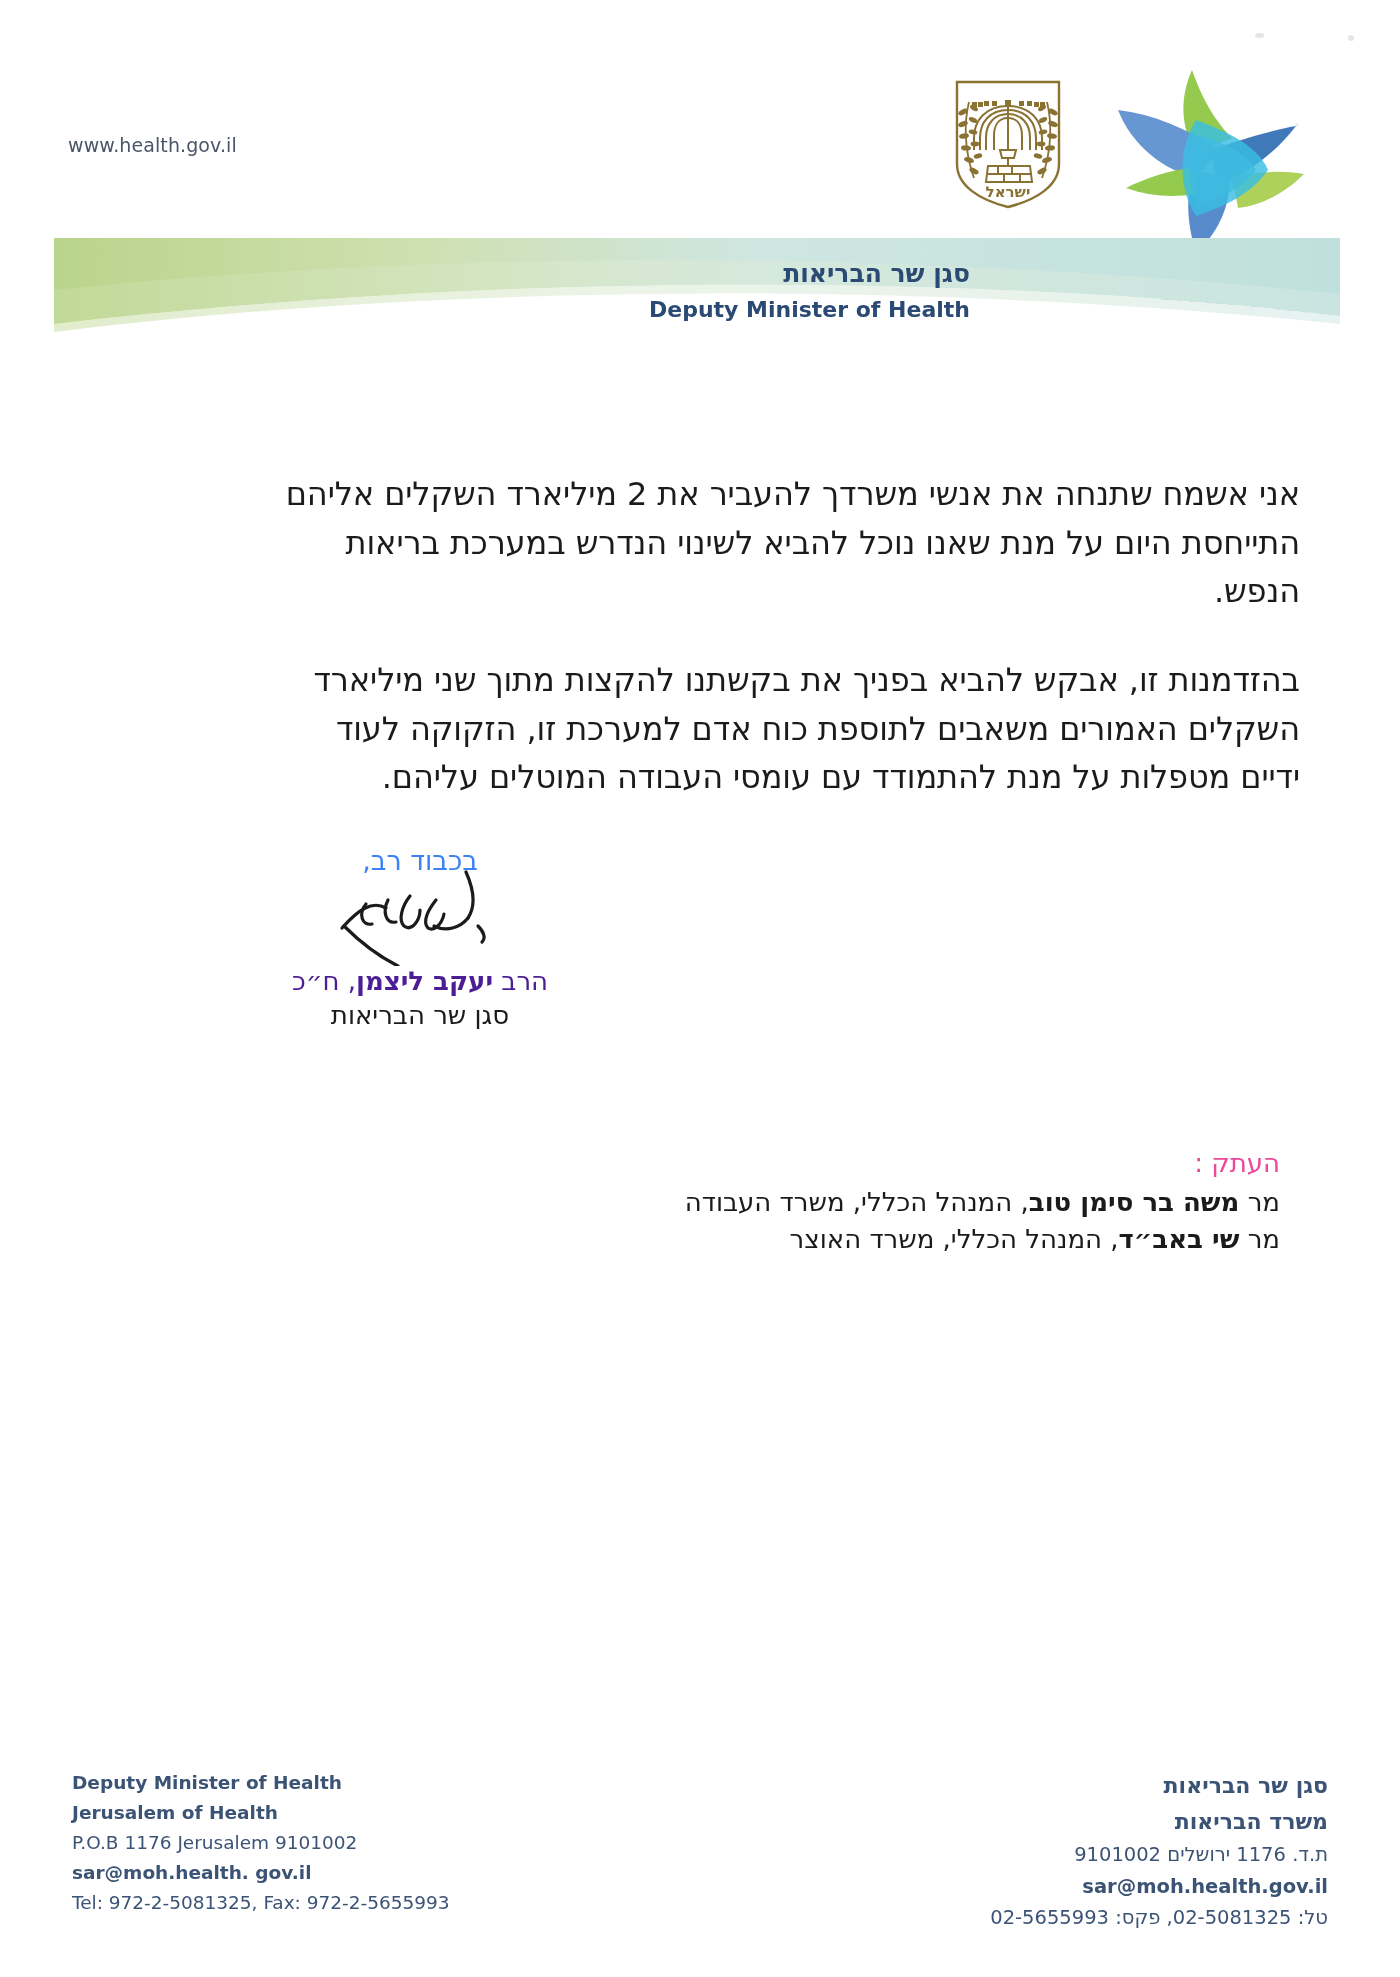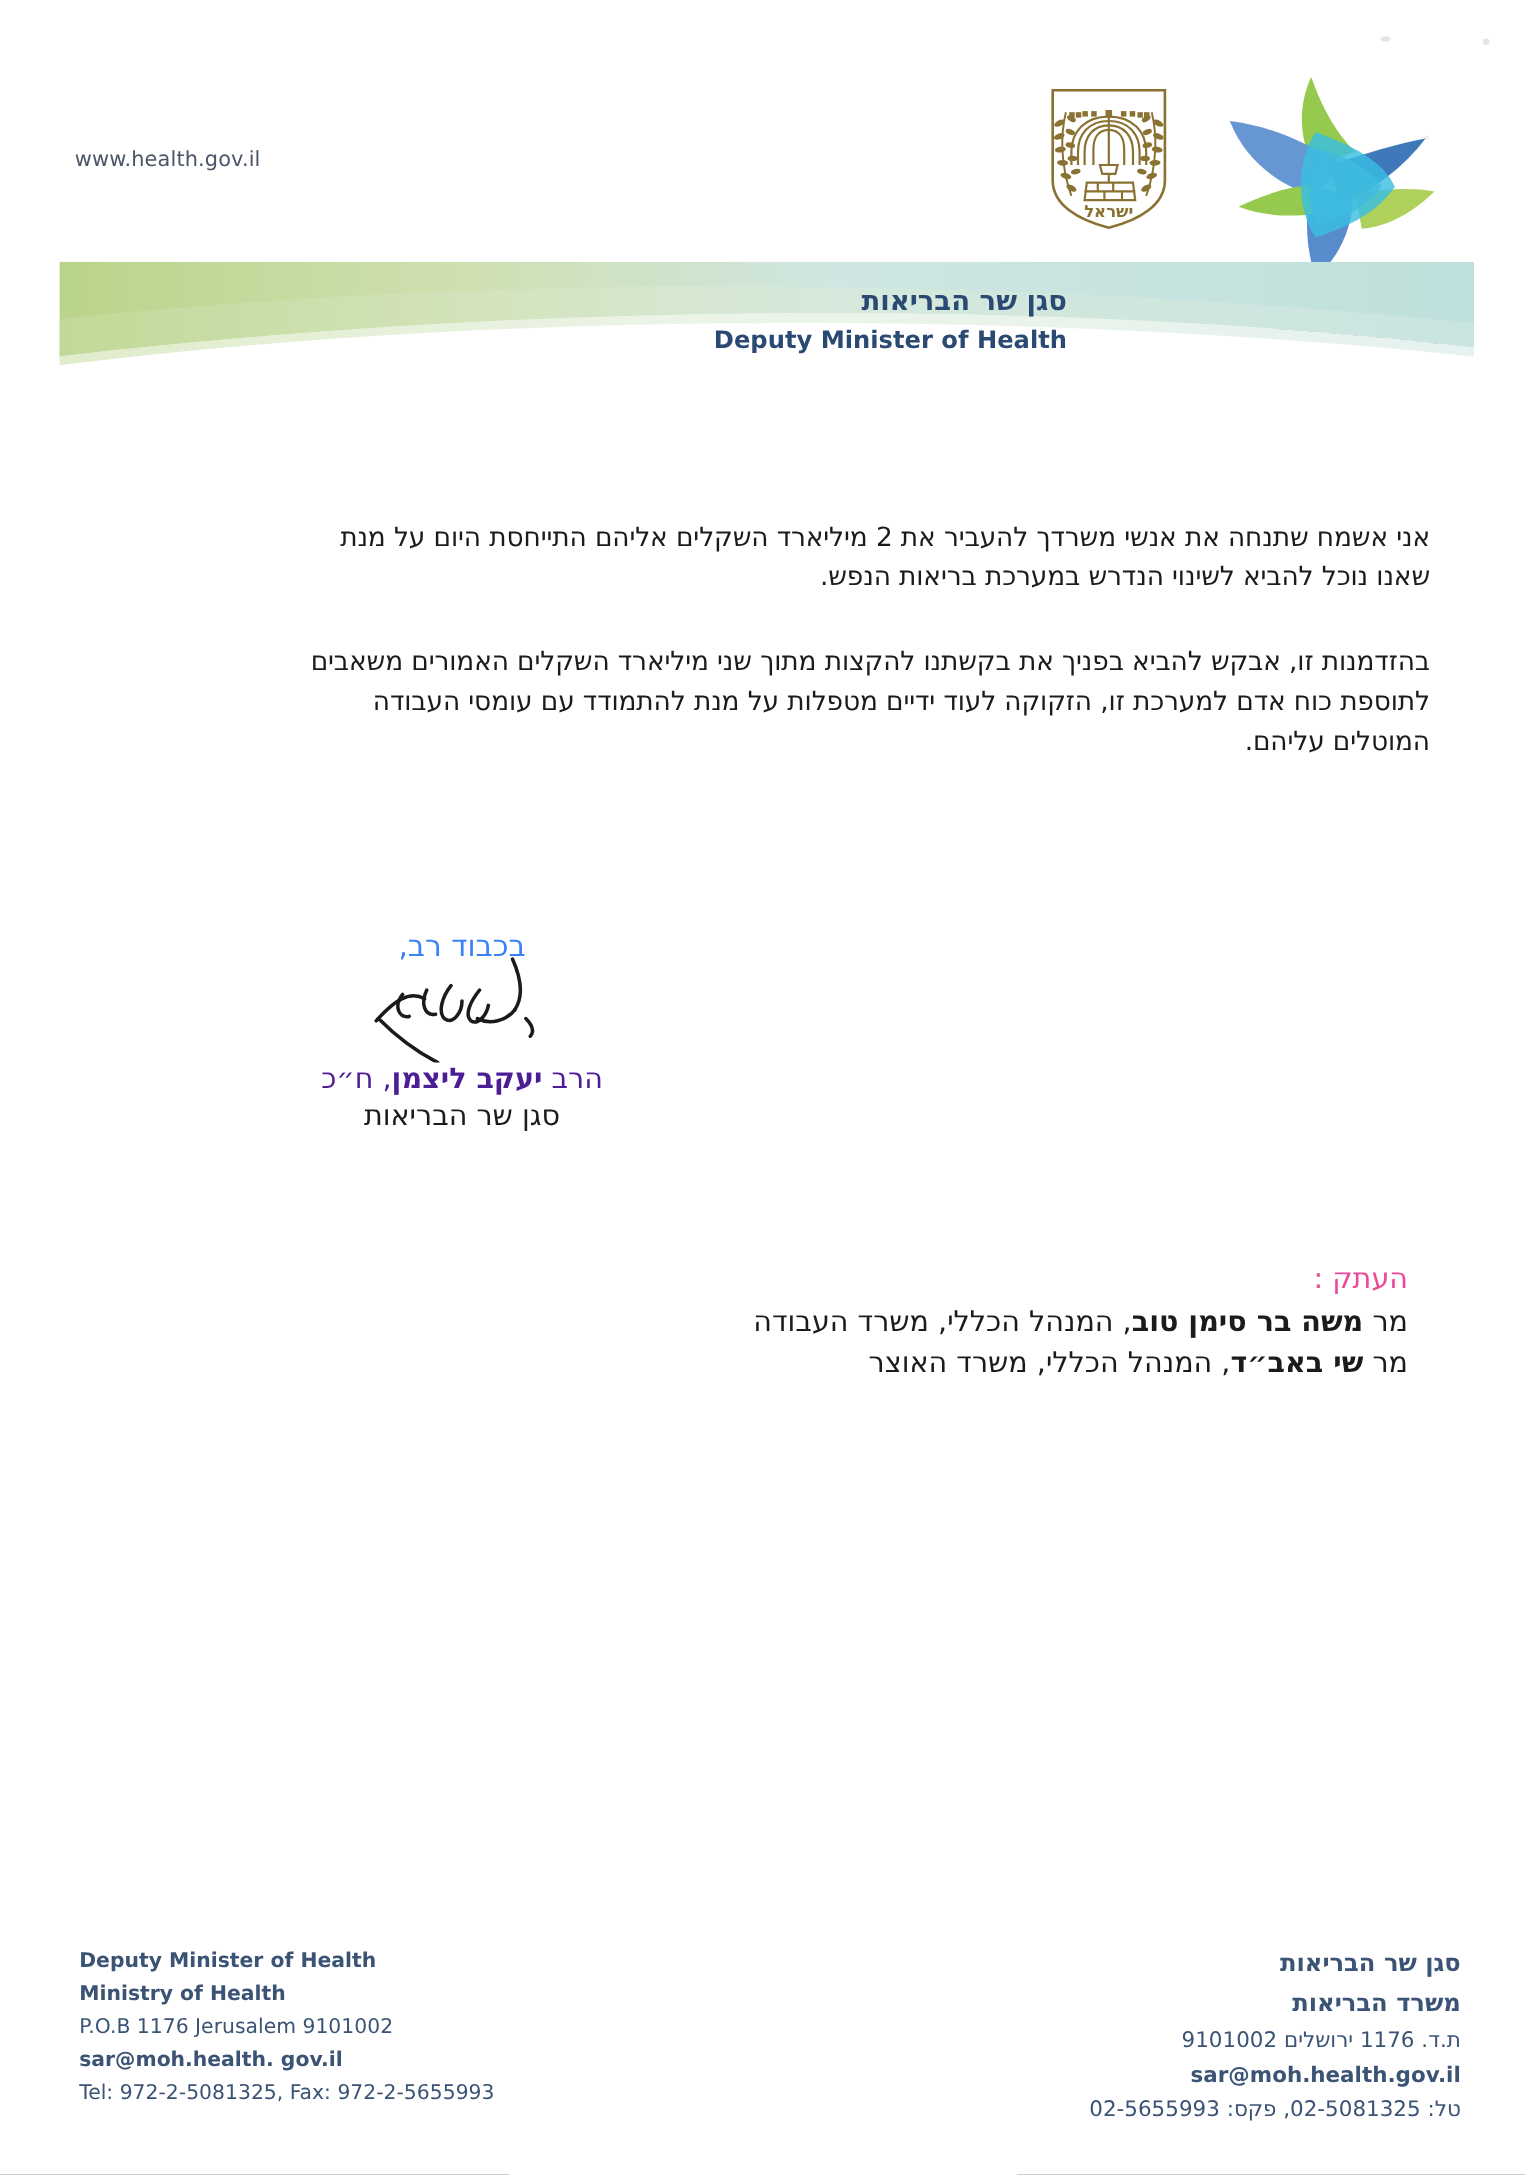--- a/index.html
+++ b/index.html
@@ -136,21 +136,21 @@
   .body-area {
     position: absolute;
     left: 280px;
     top: 470px;
     width: 1020px;
     direction: rtl;
     text-align: right;
   }
   .body-par {
     font-family: "DejaVu Sans", sans-serif;
-    font-size: 24px;
+    font-size: 32px;
     line-height: 1.52;
     color: #1b1b1b;
     margin: 0 0 40px 0;
     letter-spacing: -0.1px;
   }
 
   
   .sign-block {
     position: absolute;
     left: 210px;
@@ -398,21 +398,21 @@
   </div>
 
   <div class="cc-block">
     <div class="cc-label">העתק :</div>
     <div class="cc-line"><span>מר </span><b>משה בר סימן טוב</b><span>, המנהל הכללי, משרד העבודה</span></div>
     <div class="cc-line"><span>מר </span><b>שי באב״ד</b><span>, המנהל הכללי, משרד האוצר</span></div>
   </div>
 
   <div class="footer-left">
     <div class="f-line bold">Deputy Minister of Health</div>
-    <div class="f-line bold">Ministry of Health</div>
+    <div class="f-line bold">Jerusalem of Health</div>
     <div class="f-line">P.O.B 1176 Jerusalem 9101002</div>
     <div class="f-line bold">sar@moh.health. gov.il</div>
     <div class="f-line">Tel: 972-2-5081325, Fax: 972-2-5655993</div>
   </div>
 
   <div class="footer-right">
     <div class="f-line big">סגן שר הבריאות</div>
     <div class="f-line big">משרד הבריאות</div>
     <div class="f-line">ת.ד. 1176 ירושלים 9101002</div>
     <div class="f-line bold">sar@moh.health.gov.il</div>

